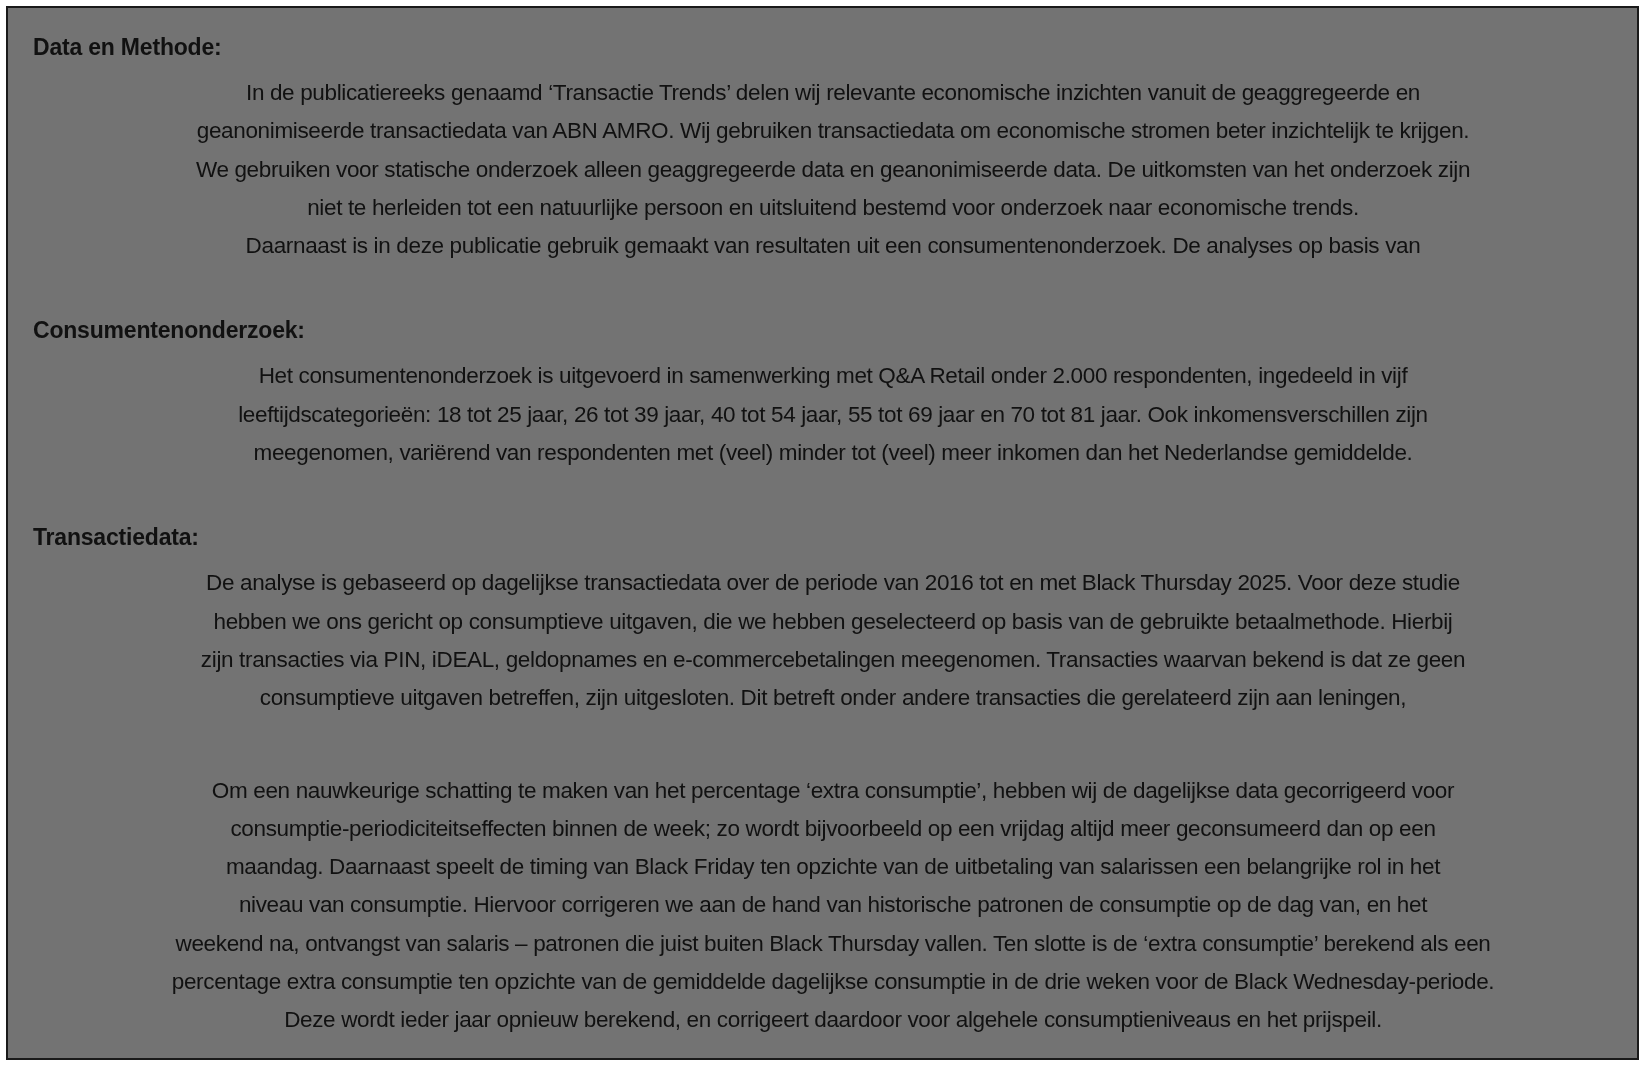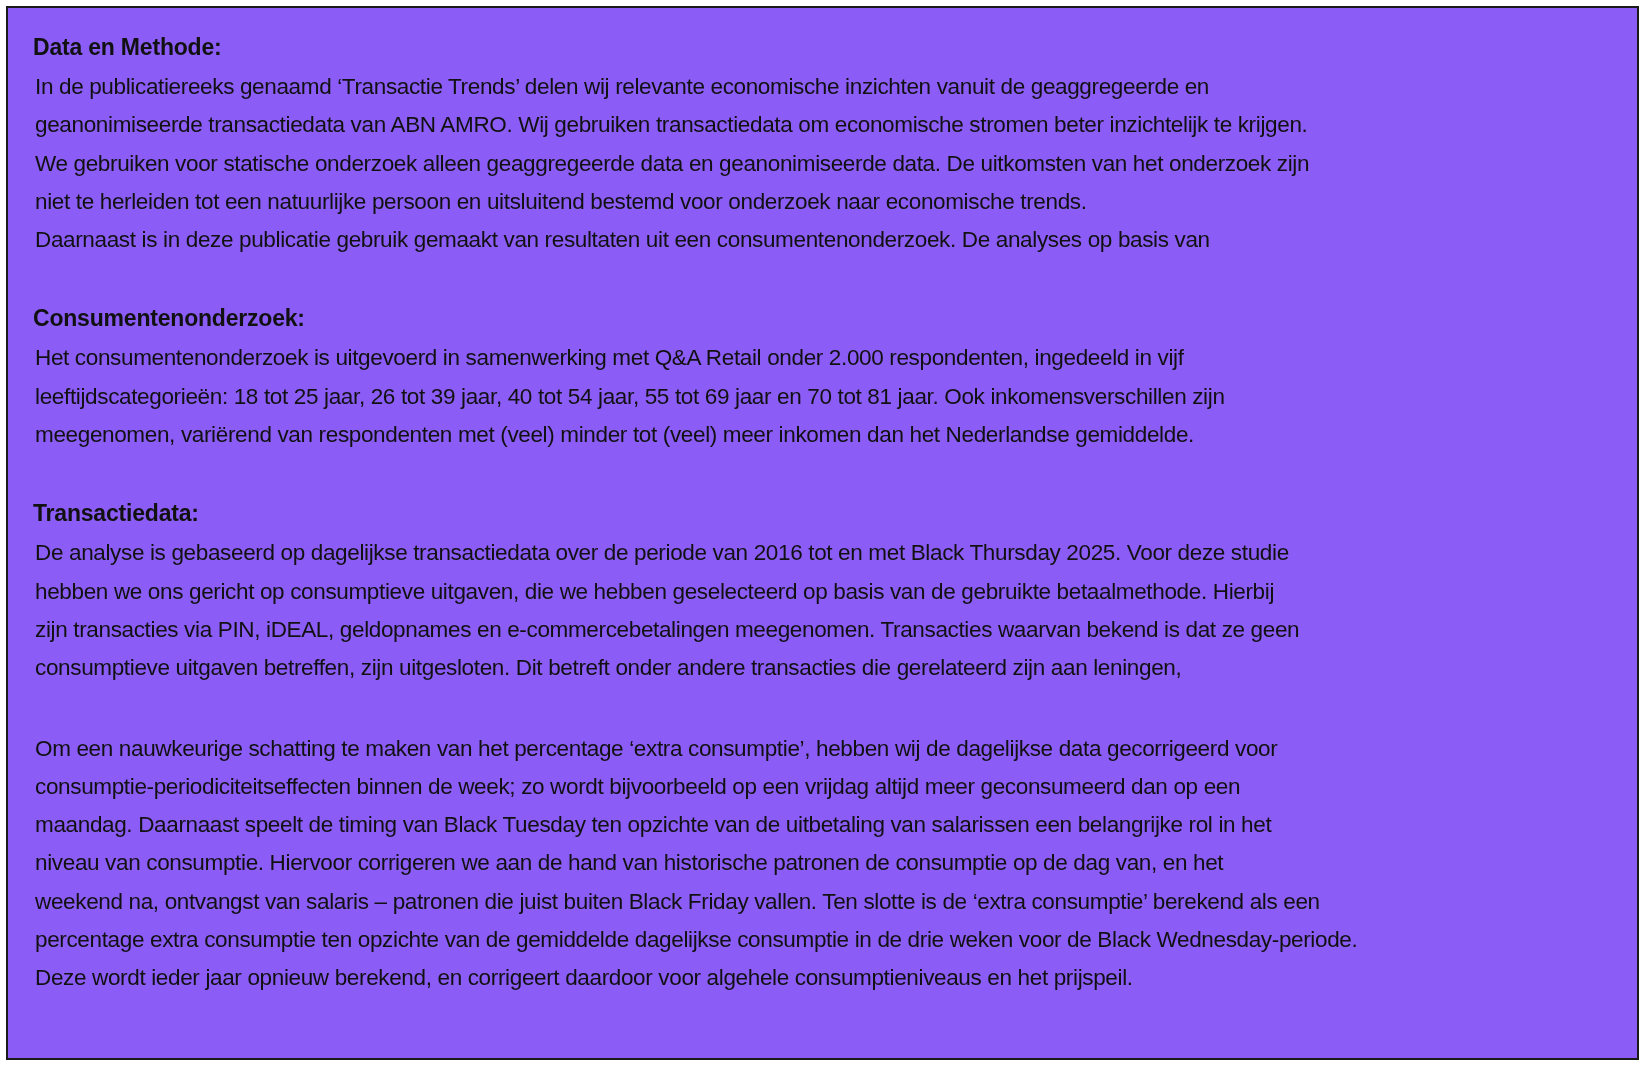--- a/index.html
+++ b/index.html
@@ -16,42 +16,43 @@
       color: #111111;
     }
     .frame {
       position: absolute;
       left: 6px;
       top: 6px;
       width: 1633px;
       height: 1054px;
       border: 2px solid #1a1a1a;
       box-sizing: border-box;
-      background: #8b5cf6;
+      background: #737373;
     }
     .content {
       position: absolute;
       left: 25px;
       top: 20px;
       width: 1600px;
     }
     .section-title {
       font-weight: bold;
       font-size: 23px;
       line-height: 38px;
       margin: 0;
       letter-spacing: -0.2px;
     }
     .para {
       font-size: 22.5px;
       line-height: 38.3px;
-      margin: 2px;
+      margin: 8px;
       letter-spacing: -0.35px;
       word-spacing: 0px;
       white-space: nowrap;
+      text-align: center;
     }
     .line {
       display: block;
     }
     .gap {
       height: 38px;
     }
   </style>
 </head>
 <body>
@@ -90,22 +91,22 @@
         <span class="line">hebben we ons gericht op consumptieve uitgaven, die we hebben geselecteerd op basis van de gebruikte betaalmethode. Hierbij</span>
         <span class="line">zijn transacties via PIN, iDEAL, geldopnames en e-commercebetalingen meegenomen. Transacties waarvan bekend is dat ze geen</span>
         <span class="line">consumptieve uitgaven betreffen, zijn uitgesloten. Dit betreft onder andere transacties die gerelateerd zijn aan leningen,</span>
       </p>
 
       <div class="gap"></div>
 
       <p class="para">
         <span class="line">Om een nauwkeurige schatting te maken van het percentage ‘extra consumptie’, hebben wij de dagelijkse data gecorrigeerd voor</span>
         <span class="line">consumptie-periodiciteitseffecten binnen de week; zo wordt bijvoorbeeld op een vrijdag altijd meer geconsumeerd dan op een</span>
-        <span class="line">maandag. Daarnaast speelt de timing van Black Tuesday ten opzichte van de uitbetaling van salarissen een belangrijke rol in het</span>
+        <span class="line">maandag. Daarnaast speelt de timing van Black Friday ten opzichte van de uitbetaling van salarissen een belangrijke rol in het</span>
         <span class="line">niveau van consumptie. Hiervoor corrigeren we aan de hand van historische patronen de consumptie op de dag van, en het</span>
-        <span class="line">weekend na, ontvangst van salaris – patronen die juist buiten Black Friday vallen. Ten slotte is de ‘extra consumptie’ berekend als een</span>
+        <span class="line">weekend na, ontvangst van salaris – patronen die juist buiten Black Thursday vallen. Ten slotte is de ‘extra consumptie’ berekend als een</span>
         <span class="line">percentage extra consumptie ten opzichte van de gemiddelde dagelijkse consumptie in de drie weken voor de Black Wednesday-periode.</span>
         <span class="line">Deze wordt ieder jaar opnieuw berekend, en corrigeert daardoor voor algehele consumptieniveaus en het prijspeil.</span>
       </p>
     </section>
 
   </div>
 </div>
 
 </body></html>

